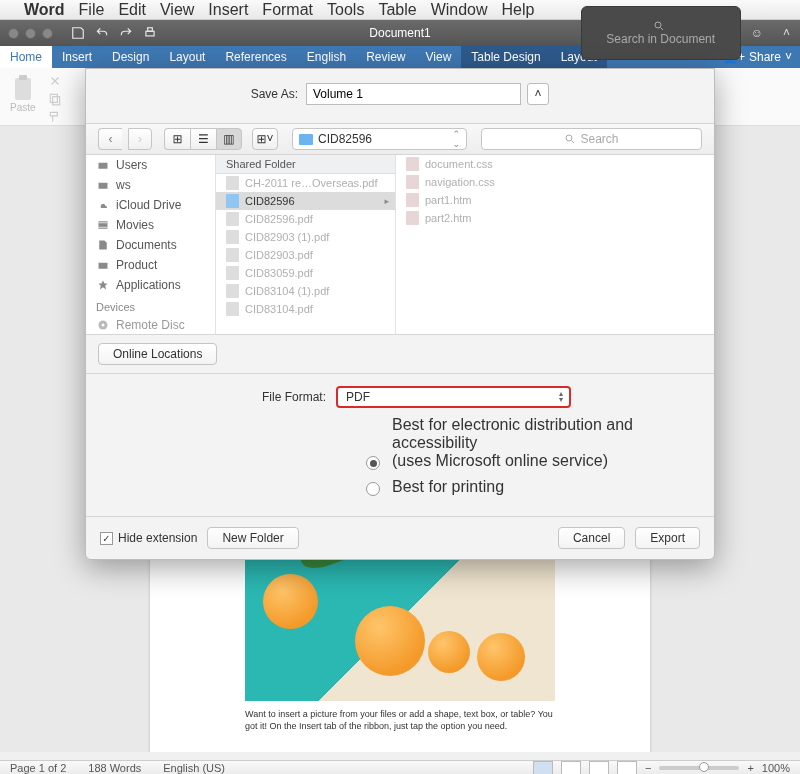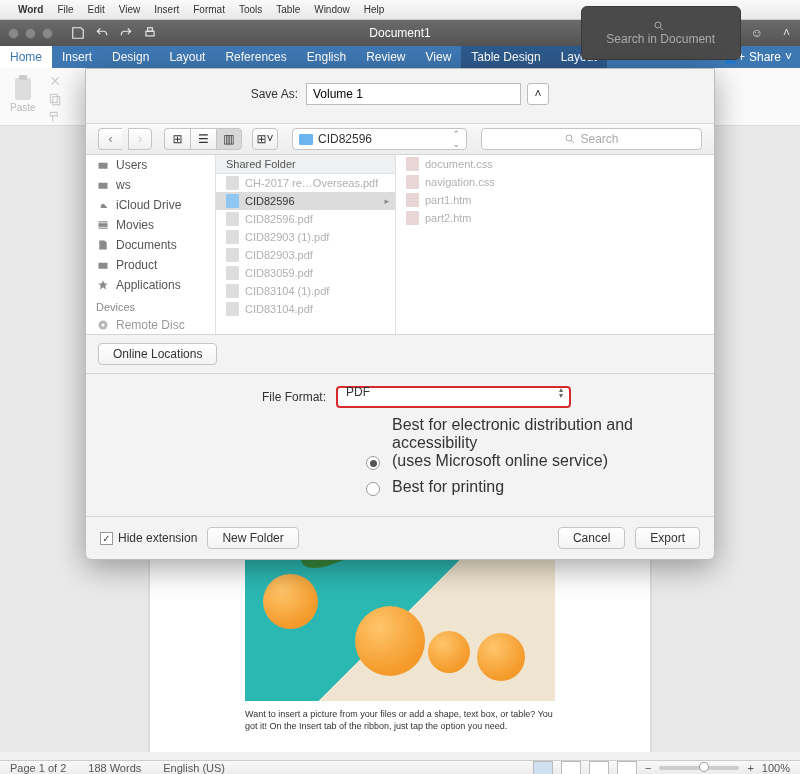--- a/index.html
+++ b/index.html
@@ -1,19 +1,19 @@
 <!DOCTYPE html>
 <html><head>
 <meta charset="utf-8">
 <style>
 * { margin:0; padding:0; box-sizing:border-box; font-family:-apple-system,"Helvetica Neue",Arial,sans-serif; }
 body { width:800px; height:774px; background:#f0f0f0; overflow:hidden; position:relative; font-size:12px; color:#333; }
 
 
-.menubar { height:20px; background:linear-gradient(#fafafa,#e8e8e8); display:flex; align-items:center; padding:0 4px; gap:14px; font-size:10px; border-bottom:1px solid #ccc; }
+.menubar { height:20px; background:linear-gradient(#fafafa,#e8e8e8); display:flex; align-items:center; padding:0 10px; gap:14px; font-size:16px; border-bottom:1px solid #ccc; }
 .menubar .apple { font-size:14px; }
 .menubar .app { font-weight:bold; }
 
 
 .titlebar { height:26px; background:linear-gradient(#6a6a6a,#545454); display:flex; align-items:center; color:#fff; font-size:12px; position:relative; }
 .traffic { display:flex; gap:6px; margin-left:8px; }
 .traffic span { width:11px; height:11px; border-radius:50%; background:#888; border:1px solid #666; }
 .tb-icons { display:flex; gap:10px; margin-left:18px; }
 .tb-icons svg { width:14px; height:14px; fill:#e8e8e8; stroke:#e8e8e8; }
 .tb-title { position:absolute; left:50%; transform:translateX(-50%); }
@@ -90,21 +90,21 @@
 .file-row{display:flex;align-items:center;gap:6px;padding:2px 10px;color:#b0b0b0;font-size:11px;position:relative;}
 .file-row.sel{background:#dcdcdc;color:#333;}
 .file-row.sel::after{content:"▸";position:absolute;right:6px;color:#888;font-size:9px;}
 .fi{width:13px;height:14px;background:#ddd;border-radius:1px;flex-shrink:0;}
 .fi.fold{background:#8fc6f2;}
 .fi.web{background:#e8d5d5;}
 
 
 .ff-row{padding:12px 20px 8px;display:flex;align-items:center;}
 .ff-row label{width:230px;text-align:right;padding-right:10px;}
-.ff-dd{width:235px;height:22px;border:2px solid #d82a2a;background:#fff;border-radius:4px;display:flex;align-items:flex-end;padding:7px 8px;position:relative;}
+.ff-dd{width:235px;height:22px;border:2px solid #d82a2a;background:#fff;border-radius:4px;display:flex;align-items:center;padding:0 8px;position:relative;}
 .ff-dd .chev{position:absolute;right:6px;color:#666;font-size:8px;line-height:6px;}
 
 .radio-grp{padding:0 20px 12px 280px;}
 .radio-row{display:flex;align-items:flex-end;gap:12px;margin-bottom:8px;font-size:16px;}
 .radio{width:14px;height:14px;border:1px solid #999;border-radius:50%;background:#fff;display:flex;align-items:center;justify-content:center;flex-shrink:0;margin-top:1px;}
 .radio.on::after{content:"";width:7px;height:7px;background:#555;border-radius:50%;}
 
 
 .dlg-bottom{border-top:1px solid #d5d5d5;padding:10px 14px;display:flex;align-items:center;gap:10px;}
 .btn{height:22px;padding:0 14px;border:1px solid #c5c5c5;background:linear-gradient(#fff,#f3f3f3);border-radius:4px;font-size:12px;display:flex;align-items:center;}
@@ -327,21 +327,21 @@
             </svg>
             <span>Remote Disc</span>
           </div>
         </div>
     </div>
     <div class="col2">
       <div class="col-hdr">Shared Folder</div>
       <div id="col2-list">
           <div class="file-row ">
             <div class="fi pdf"></div>
-            <span>CH-2017 re…Overseas.pdf</span>
+            <span>CH-2011 re…Overseas.pdf</span>
           </div>
           <div class="file-row sel">
             <div class="fi fold"></div>
             <span>CID82596</span>
           </div>
           <div class="file-row ">
             <div class="fi pdf"></div>
             <span>CID82596.pdf</span>
           </div>
           <div class="file-row ">

